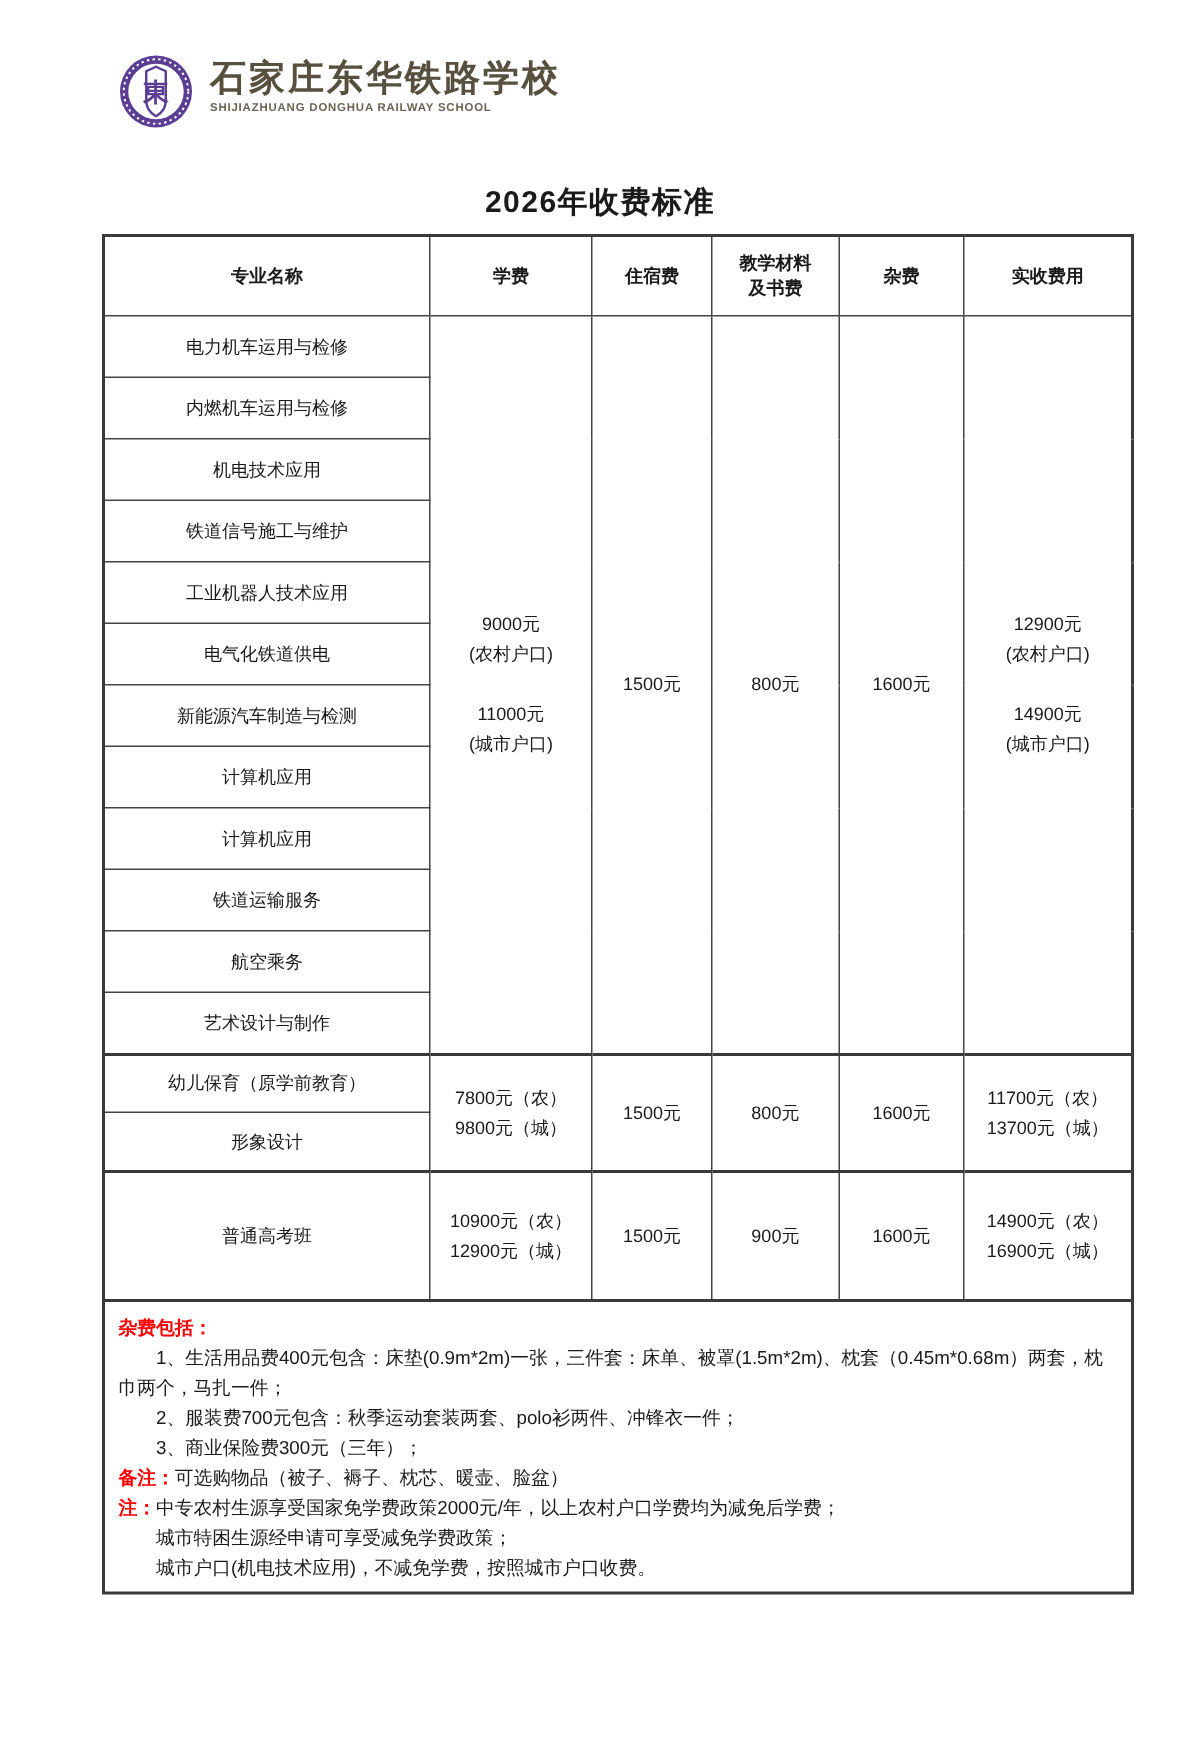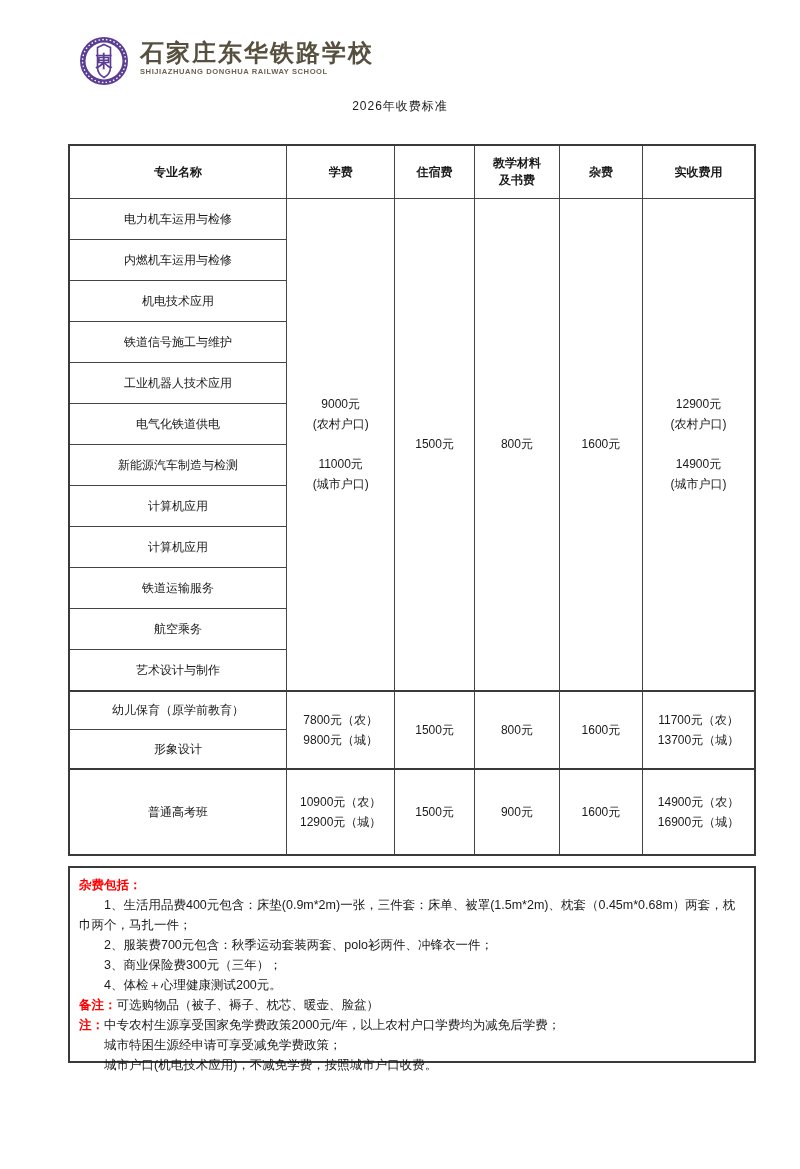--- a/index.html
+++ b/index.html
@@ -7,25 +7,25 @@
     position:relative;width:800px;height:1169px;background:#fff;overflow:hidden;
     font-family:"Liberation Sans",sans-serif;color:#1a1a1a;margin:0 auto;
   }
   
   .brand{position:absolute;left:79px;top:36px;display:flex;align-items:flex-start;}
   .logo{width:50px;height:50px;flex:0 0 auto;}
   .brand-text{margin-left:11px;padding-top:6px;}
   .brand-cn{font-size:24px;font-weight:bold;color:#57503f;letter-spacing:2px;line-height:22px;}
   .brand-en{font-size:7.6px;font-weight:bold;color:#6b6354;letter-spacing:0.55px;margin-top:3px;}
   
-  .doc-title{position:absolute;left:0;top:98px;width:100%;text-align:center;
-    font-size:12px;font-weight:normal;letter-spacing:1px;}
+  .doc-title{position:absolute;left:0;top:121px;width:100%;text-align:center;
+    font-size:20px;font-weight:bold;letter-spacing:1px;}
   
   .fee-table{
-    position:absolute;left:68px;top:144px;width:688px;
+    position:absolute;left:68px;top:156px;width:688px;
     border-collapse:collapse;table-layout:fixed;
     font-size:12px;text-align:center;
   }
   .fee-table th,.fee-table td{
     border:1px solid #454545;padding:2px 4px;font-weight:normal;
     vertical-align:middle;white-space:pre-line;line-height:20px;
   }
   .fee-table{border:2px solid #3a3a3a;}
   .fee-table thead th{font-weight:bold;height:48px;line-height:17px;}
   .fee-table tbody tr{height:41px;}
@@ -162,20 +162,19 @@
 16900元（城）</td>
       </tr>
     </tbody>
   </table>
 
   <div class="notes">
     <p><span class="red">杂费包括：</span></p>
     <p class="indent">1、生活用品费400元包含：床垫(0.9m*2m)一张，三件套：床单、被罩(1.5m*2m)、枕套（0.45m*0.68m）两套，枕巾两个，马扎一件；</p>
     <p class="indent">2、服装费700元包含：秋季运动套装两套、polo衫两件、冲锋衣一件；</p>
     <p class="indent">3、商业保险费300元（三年）；</p>
-    <p class="indent">4、体检＋心理健康测试200元。</p>
     <p><span class="red">备注：</span><span>可选购物品（被子、褥子、枕芯、暖壶、脸盆）</span></p>
     <p class="hang"><span class="red">注：</span><span>中专农村生源享受国家免学费政策2000元/年，以上农村户口学费均为减免后学费；</span></p>
     <p class="cont">城市特困生源经申请可享受减免学费政策；</p>
     <p class="cont">城市户口(机电技术应用)，不减免学费，按照城市户口收费。</p>
   </div>
 
 </div>
 
 </body></html>

